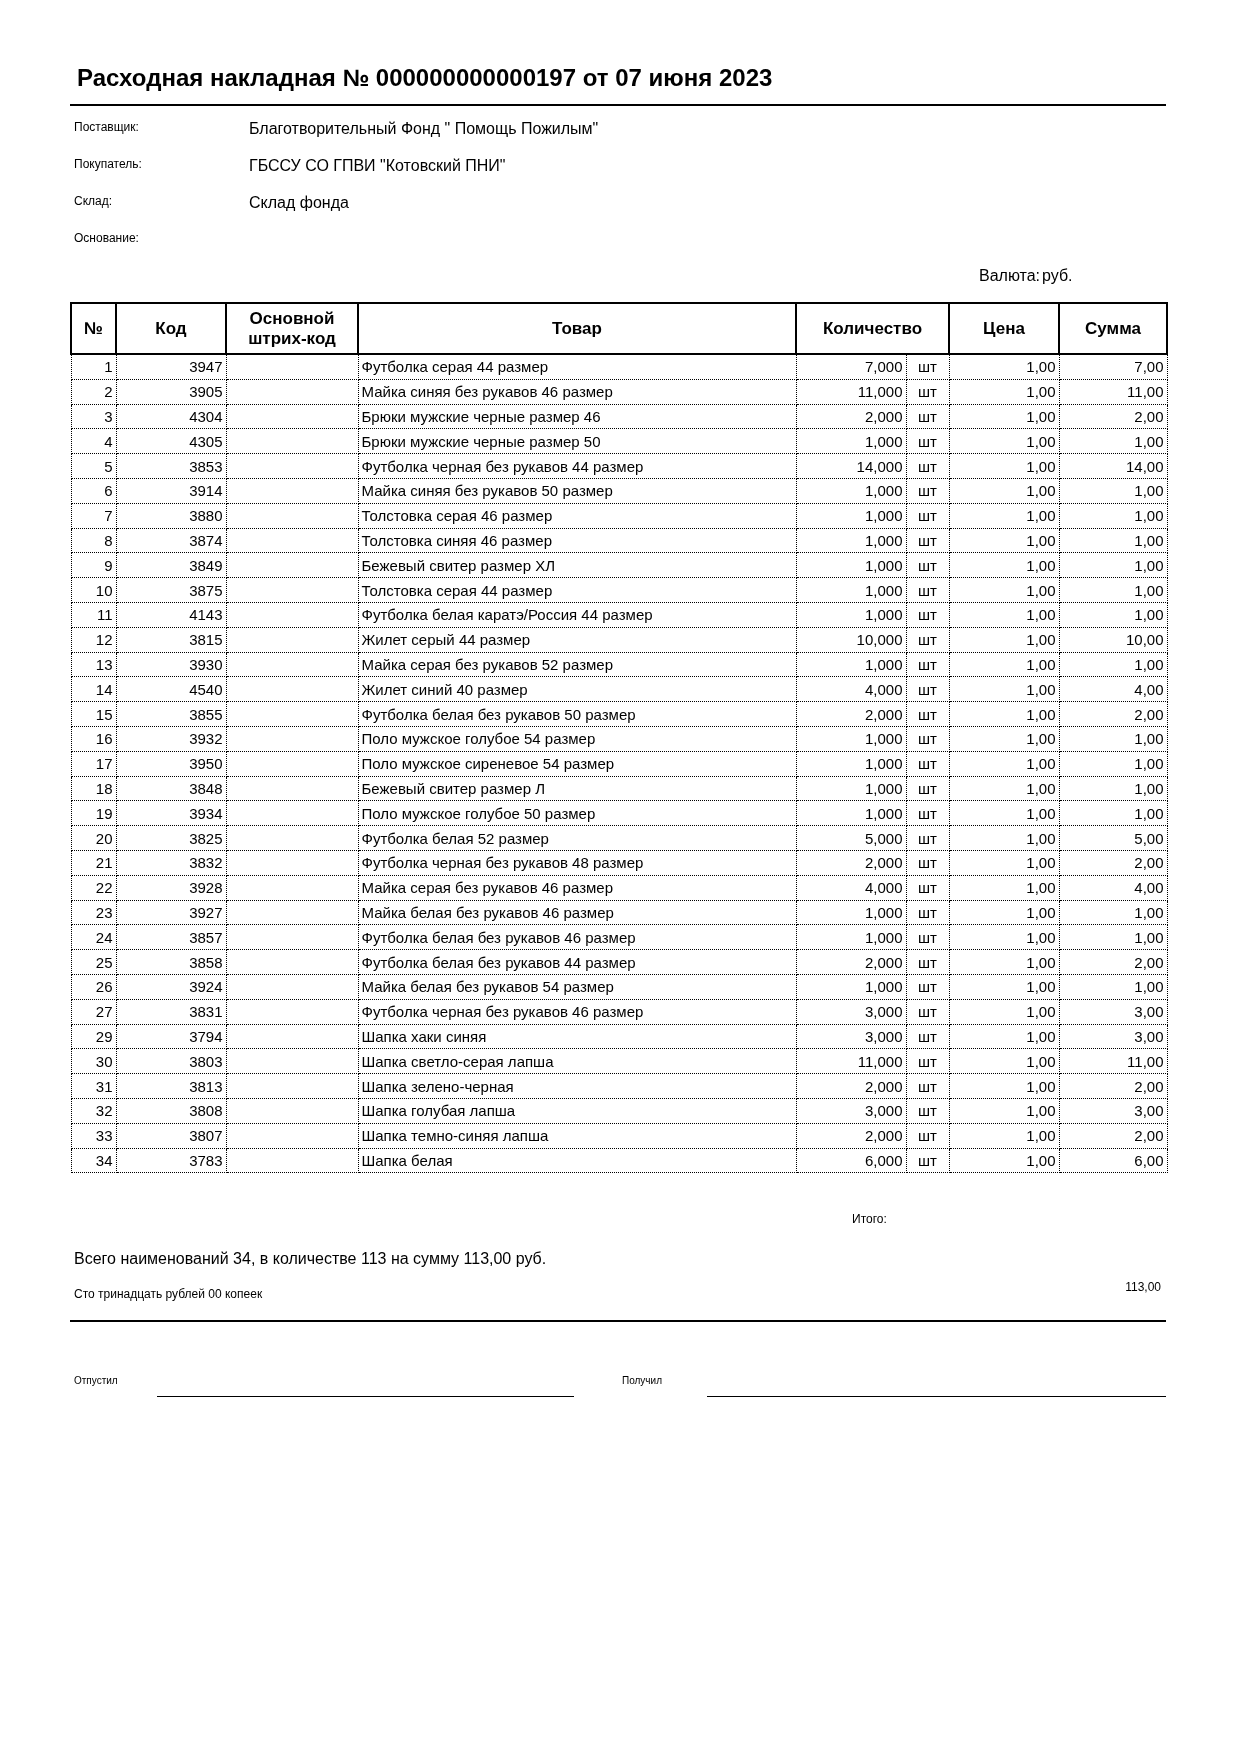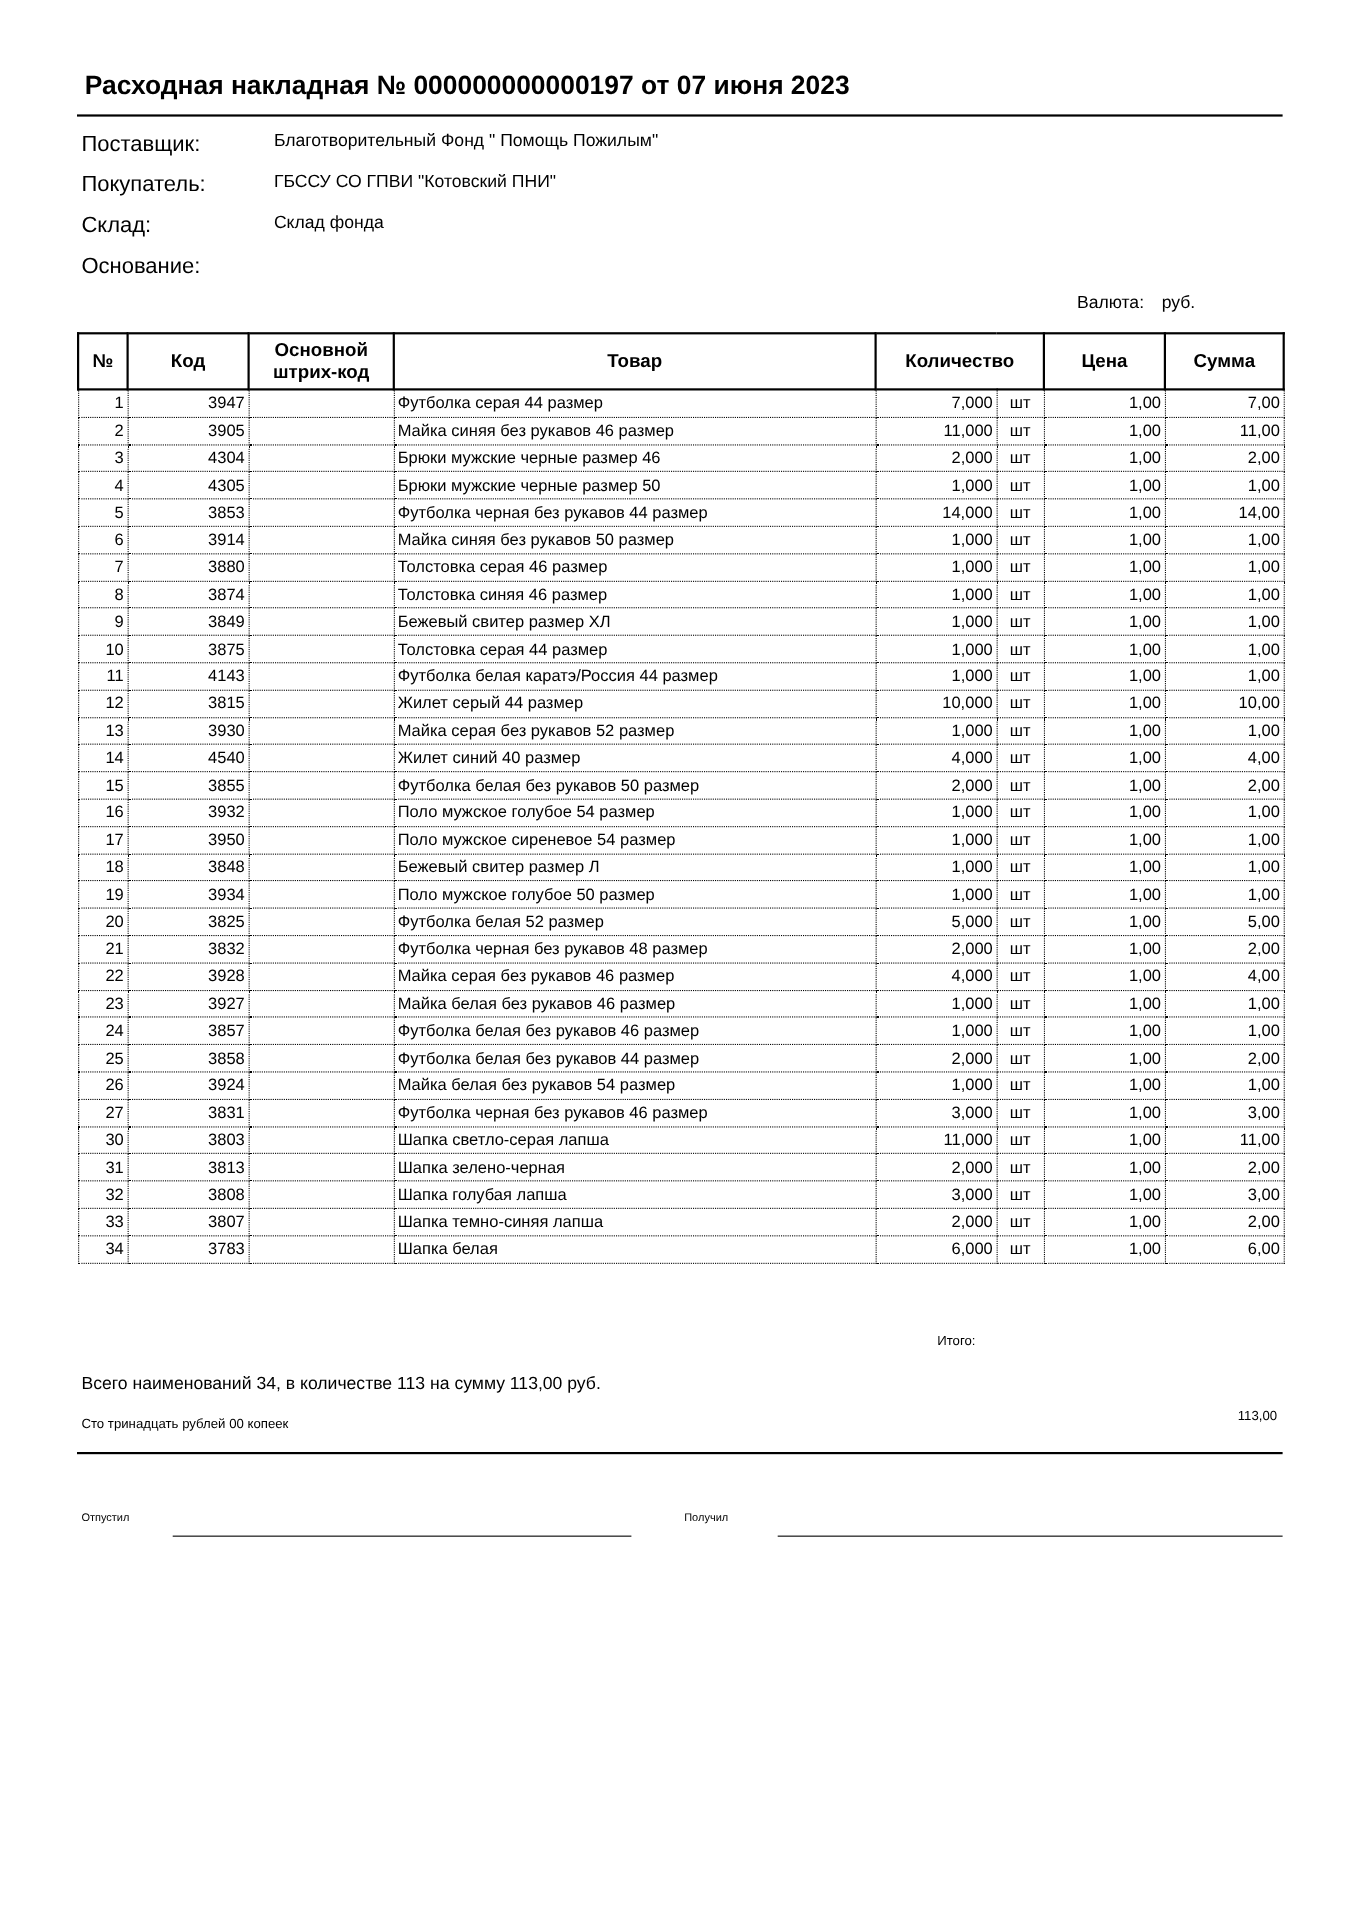--- a/index.html
+++ b/index.html
@@ -1,23 +1,23 @@
 <!DOCTYPE html>
 <html><head>
 <meta charset="utf-8">
 <style>
   html, body { margin: 0; padding: 0; background: #ffffff; }
   body { width: 1241px; height: 1755px; position: relative; font-family: "Liberation Sans", sans-serif; color: #000; }
   .page { position: absolute; left: 0; top: 0; width: 1241px; height: 1755px; }
   .title { position: absolute; left: 77px; top: 64px; font-size: 24px; font-weight: bold; white-space: nowrap; }
   .title-rule { position: absolute; left: 70px; top: 104px; width: 1096px; height: 0; border-top: 2px solid #000; }
-  .info-label { position: absolute; left: 74px; font-size: 20px; }
+  .info-label { position: absolute; left: 74px; font-size: 12px; }
   .info-value { position: absolute; left: 249px; font-size: 16px; white-space: nowrap; }
   .currency { position: absolute; left: 979px; top: 267px; font-size: 16px; white-space: nowrap; }
-  .currency span + span { margin-left: 16px; }
+  .currency span + span { margin-left: 2px; }
 
   table.items { position: absolute; left: 70px; top: 302px; border-collapse: collapse; font-size: 15px; table-layout: fixed; }
   table.items th { border: 2px solid #000; font-weight: bold; font-size: 17px; height: 49px; padding: 0; text-align: center; line-height: 20px; }
   table.items td { border: 1.5px dotted #000; height: 23.8px; padding: 0 3px; line-height: 23px; white-space: nowrap; overflow: hidden; }
   td.num, td.code, td.qty, td.price, td.sum { text-align: right; }
   td.unit { text-align: center; padding-left: 2px; }
   td.name { text-align: left; padding-left: 3px; }
 
   .total-label { position: absolute; left: 852px; top: 1212px; font-size: 12px; font-weight: normal; }
   .total-value { position: absolute; right: 80px; top: 1280px; font-size: 12px; }
@@ -334,20 +334,30 @@
           <td class="num">27</td>
           <td class="code">3831</td>
           <td class="barcode"></td>
           <td class="name">Футболка черная без рукавов 46 размер</td>
           <td class="qty">3,000</td>
           <td class="unit">шт</td>
           <td class="price">1,00</td>
           <td class="sum">3,00</td>
         </tr>
         <tr>
+          <td class="num">29</td>
+          <td class="code">3794</td>
+          <td class="barcode"></td>
+          <td class="name">Шапка хаки синяя</td>
+          <td class="qty">3,000</td>
+          <td class="unit">шт</td>
+          <td class="price">1,00</td>
+          <td class="sum">3,00</td>
+        </tr>
+        <tr>
           <td class="num">30</td>
           <td class="code">3803</td>
           <td class="barcode"></td>
           <td class="name">Шапка светло-серая лапша</td>
           <td class="qty">11,000</td>
           <td class="unit">шт</td>
           <td class="price">1,00</td>
           <td class="sum">11,00</td>
         </tr>
         <tr>

